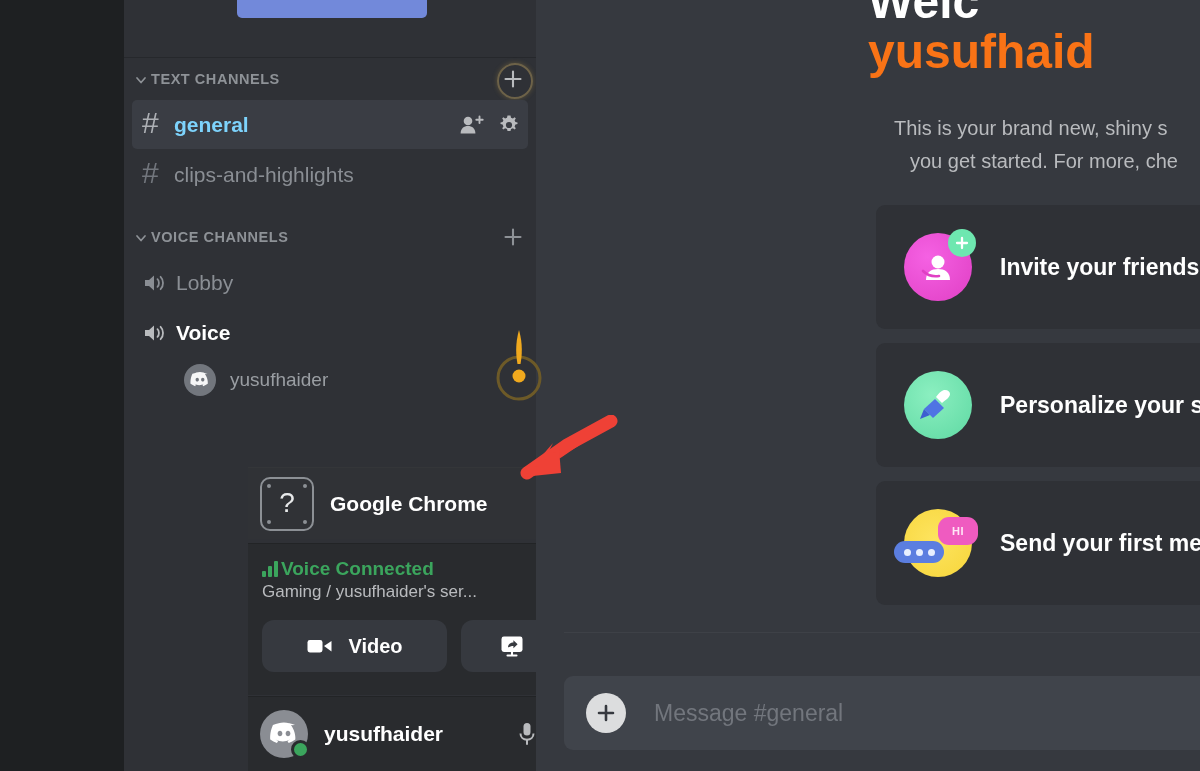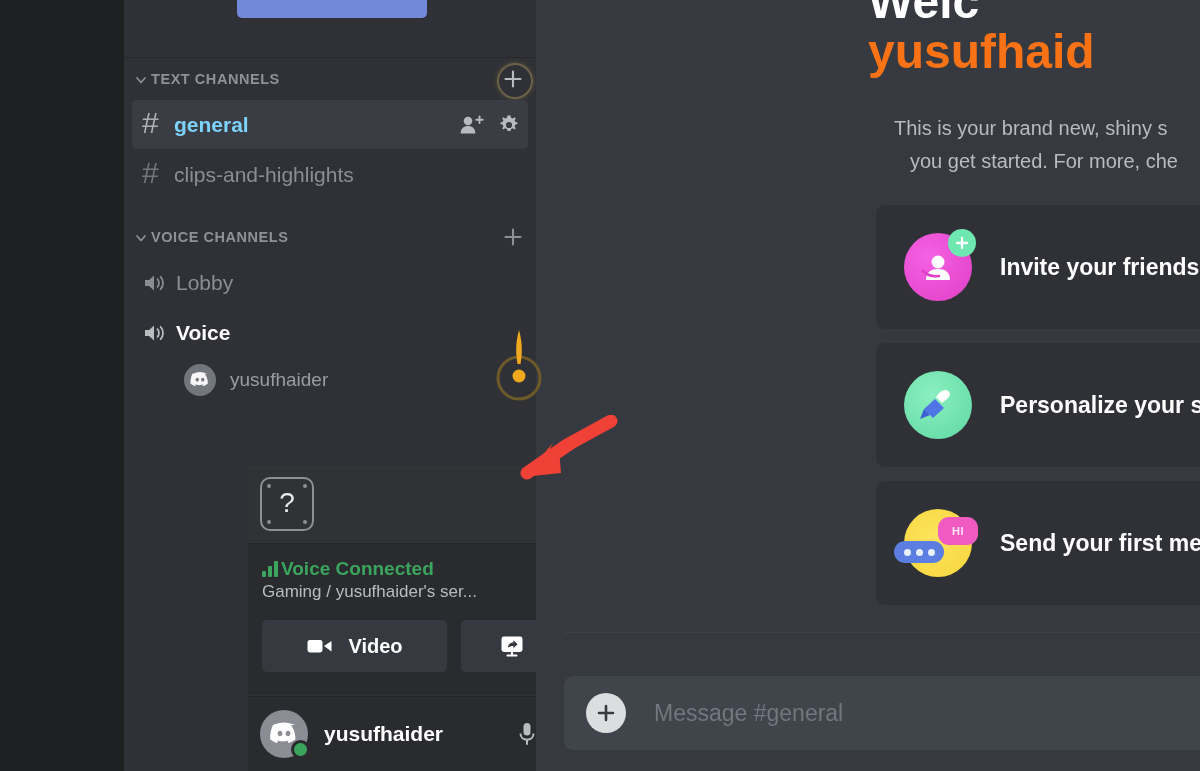--- a/index.html
+++ b/index.html
@@ -144,21 +144,21 @@
   .vp-bars span:nth-child(3) { height: 16px; }
   .vp-status-text { font-size: 19px; font-weight: bold; color: #3ba55d; white-space: nowrap; }
   .vp-sub {
     margin-top: 2px; font-size: 17px; color: #b9bbbe; white-space: nowrap;
     overflow: hidden; text-overflow: ellipsis; max-width: 280px;
   }
   .vp-icons { display: flex; align-items: center; gap: 22px; padding-top: 4px; color: #dcddde; }
   .vp-icons svg { display: block; }
   .vp-buttons { display: flex; gap: 14px; margin-top: 18px; }
   .vp-btn {
-    flex: 1 1 0; height: 52px; background: #36393f; border-radius: 5px;
+    flex: 1 1 0; height: 52px; background: #36393f; border-radius: 12px;
     display: flex; align-items: center; justify-content: center; gap: 14px;
     color: #ffffff;
   }
   .vp-btn svg { display: block; }
   .vp-btn span { font-size: 20px; font-weight: bold; }
 
   
   .user-panel {
     position: absolute; left: 124px; top: 696px; width: 412px; height: 75px;
     background: #292b2e; border-top: 1px solid #222426;
@@ -370,20 +370,21 @@
     </div>
 
     <div class="game-row">
       <span class="game-icon">
         <i class="tl"></i>
           <i class="tr"></i>
           <i class="bl"></i>
           <i class="br"></i>
         <span class="qmark">?</span>
       </span>
+      <span class="game-name">Google Chrome</span>
       <span class="game-share">
         <svg width="34" height="30" viewBox="0 0 34 30">
           <rect x="3" y="5" width="20" height="14.5" rx="2.2" fill="none" stroke="#b9bbbe" stroke-width="2.1"></rect>
           <path d="M13 19.5 V23 M8.5 23.5 H17.5" stroke="#b9bbbe" stroke-width="2.1" stroke-linecap="round"></path>
           <rect x="20" y="3.5" width="10" height="7" rx="2" fill="#b9bbbe"></rect>
           <path d="M22.5 7 h5" stroke="#2f3136" stroke-width="1.6" stroke-linecap="round"></path>
         </svg>
       </span>
     </div>
 

